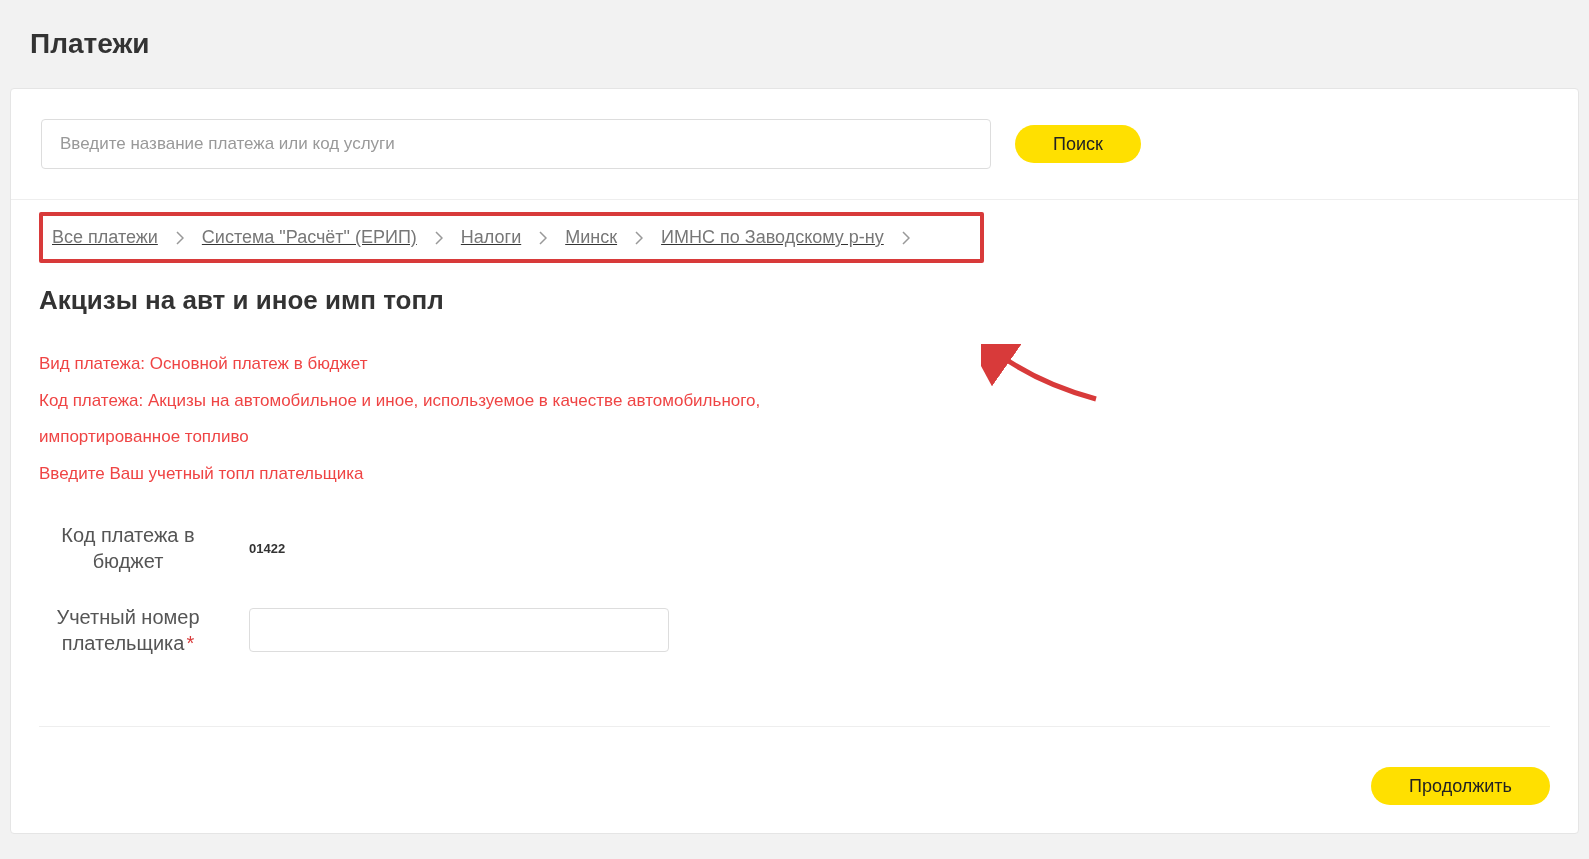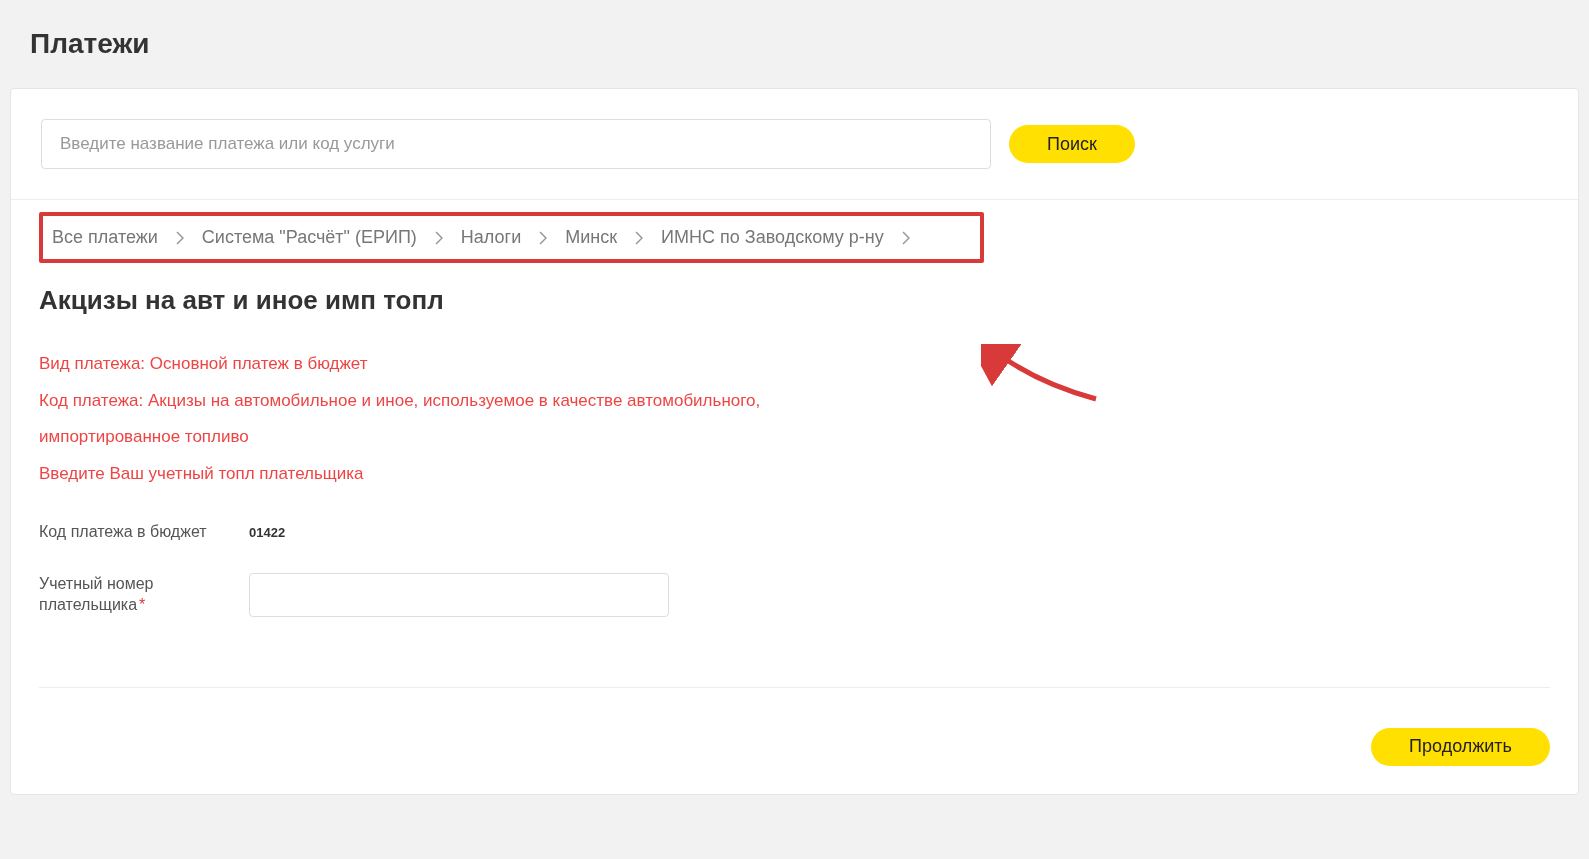--- a/index.html
+++ b/index.html
@@ -28,21 +28,21 @@
     .card {
       background: #fff;
       border: 1px solid #e5e5e5;
       border-radius: 4px;
       padding: 0;
       position: relative;
     }
     .search-row {
       display: flex;
       align-items: center;
-      gap: 18px;
+      gap: 24px;
       padding: 30px;
       border-bottom: 1px solid #eee;
     }
     .search-input {
       flex: 0 0 950px;
       height: 50px;
       padding: 0 18px;
       font-size: 17px;
       border: 1px solid #ddd;
       border-radius: 4px;
@@ -66,20 +66,21 @@
     .breadcrumb-wrap {
       margin: 12px 28px 0 28px;
       border: 3px solid #d83a3a;
       border-radius: 2px;
       padding: 10px 6px;
       display: inline-flex;
       align-items: center;
       flex-wrap: wrap;
       width: 945px;
       box-shadow: 0 0 0 1px #d83a3a inset;
+      text-decoration: underline;
     }
     .breadcrumb-item {
       color: #777;
       font-size: 18px;
       text-decoration: none;
       cursor: pointer;
       padding: 2px 4px;
     }
     .breadcrumb-sep {
       display: inline-flex;
@@ -108,22 +109,22 @@
       padding-bottom: 40px;
       border-bottom: 1px solid #eee;
     }
     .form-row {
       display: flex;
       align-items: center;
       margin-bottom: 30px;
     }
     .form-label {
       width: 210px;
-      text-align: left;
-      font-size: 16px;
+      text-align: center;
+      font-size: 20px;
       color: #555;
       padding-right: 32px;
       line-height: 1.3;
     }
     .form-value {
       font-size: 13px;
       font-weight: 700;
       color: #333;
     }
     .form-label .req {

